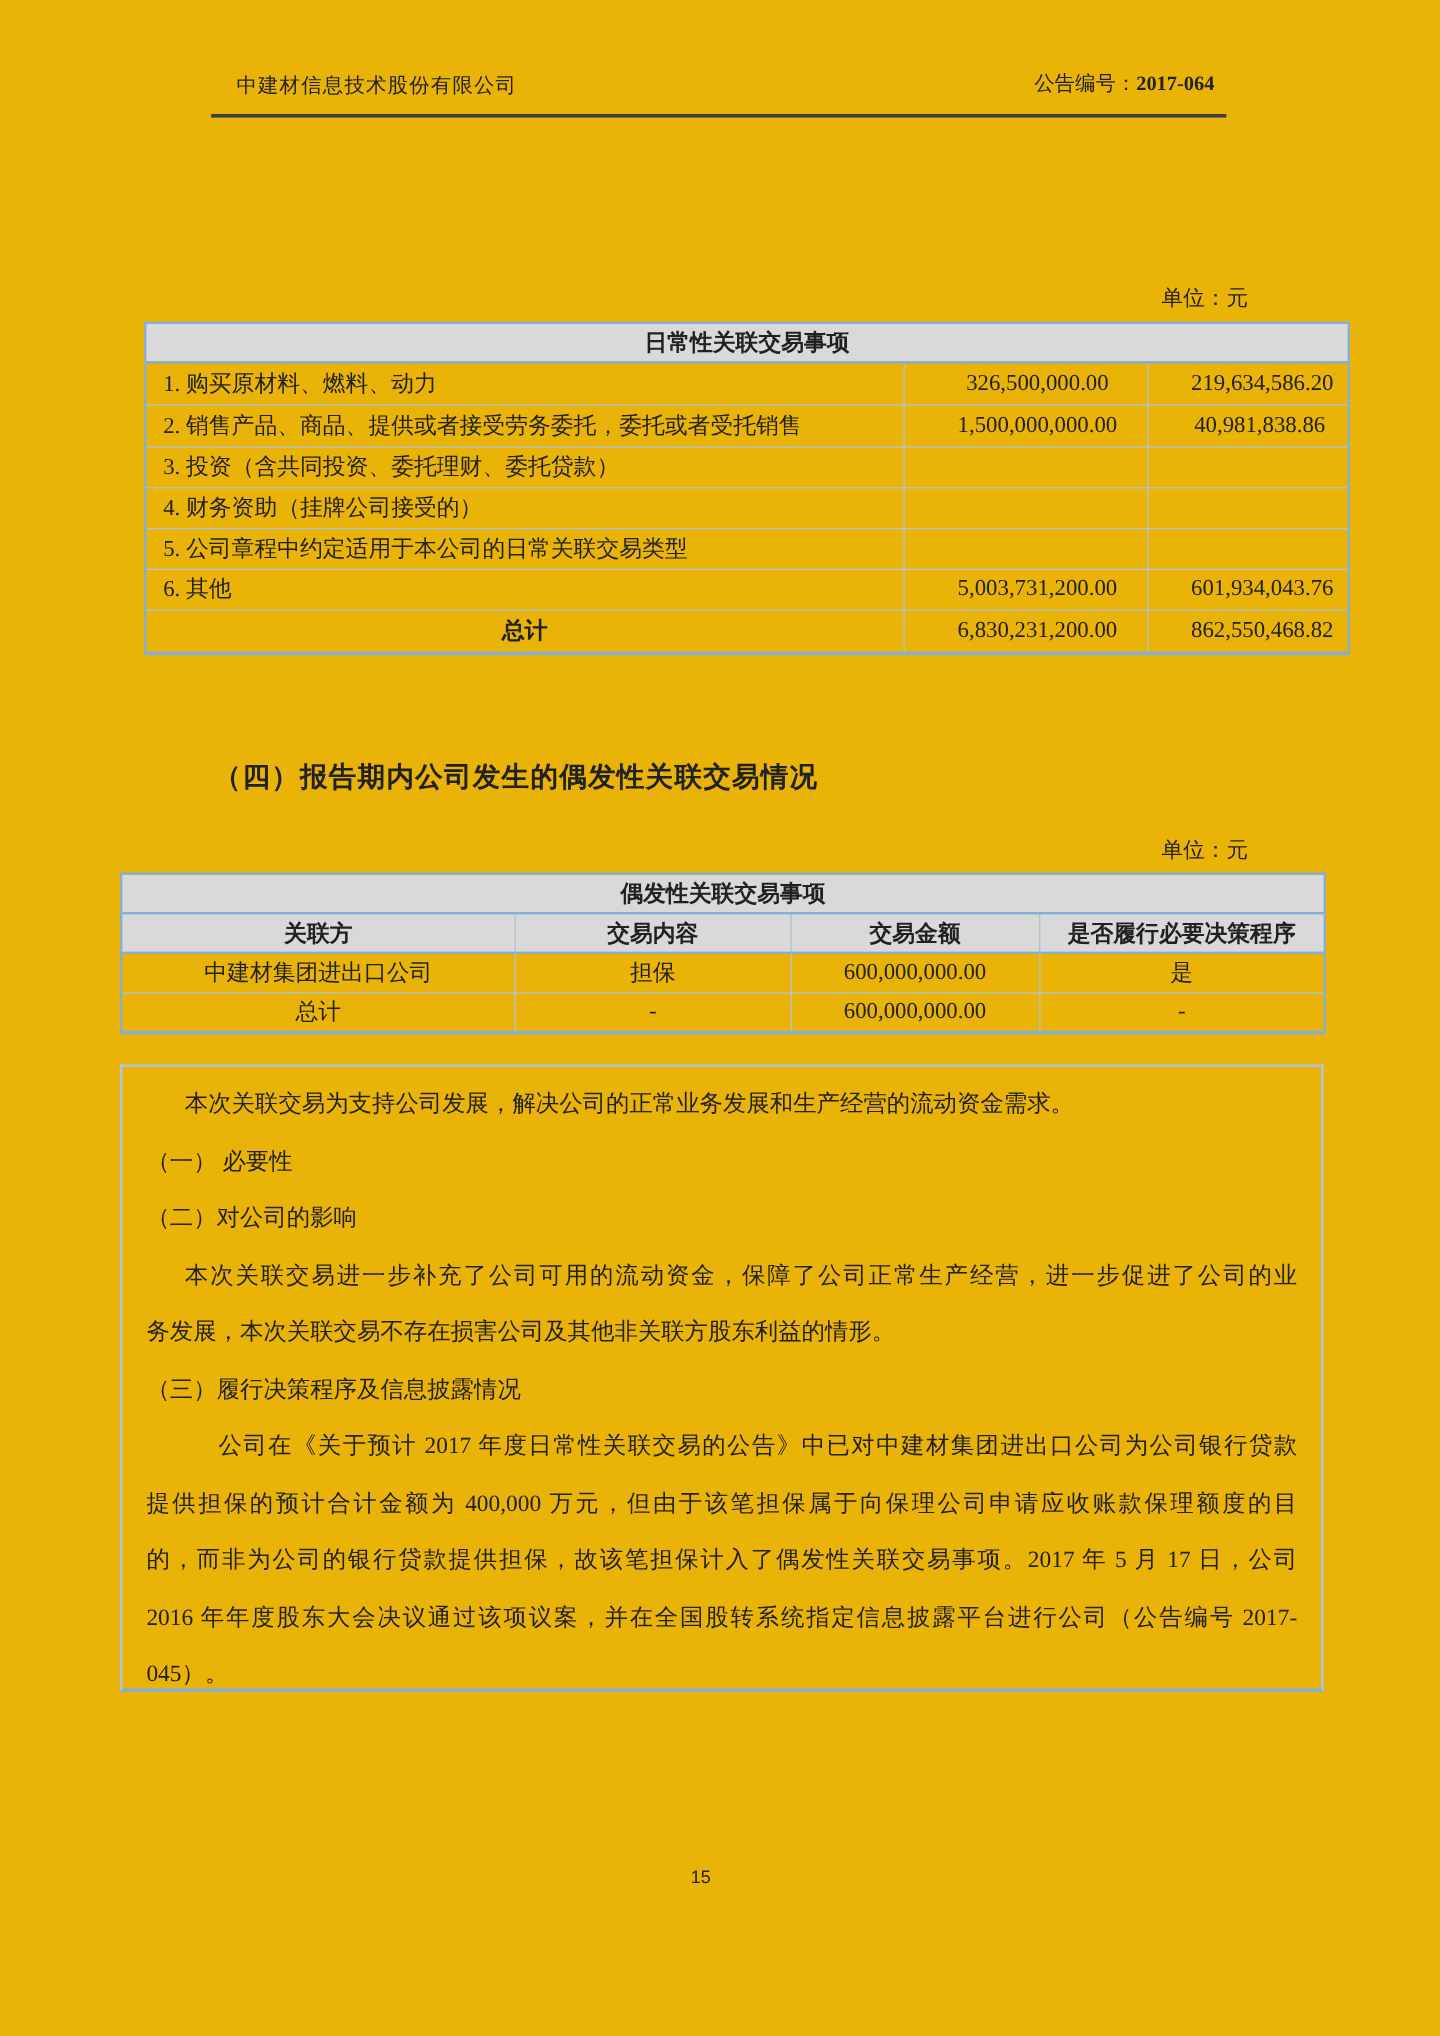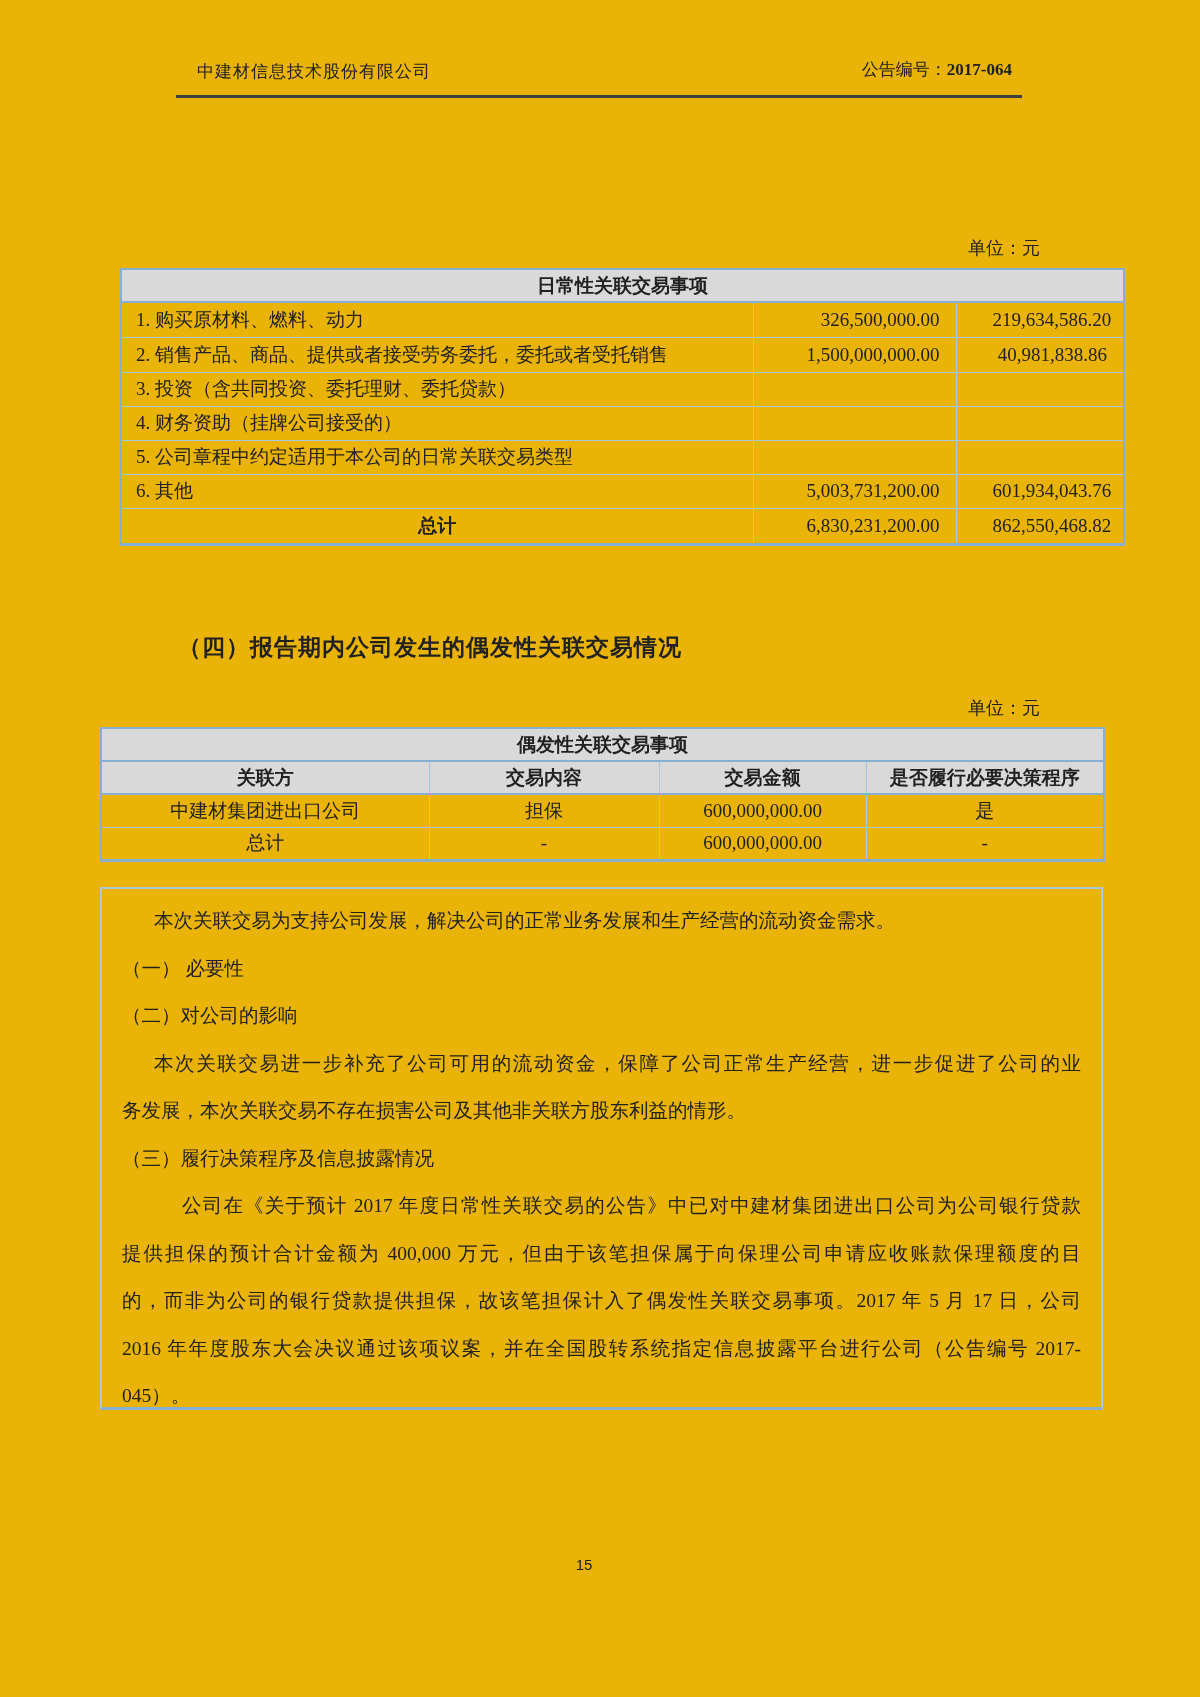--- a/index.html
+++ b/index.html
@@ -52,21 +52,21 @@
   table.doc tr.ghead td{
     background:var(--hbg);text-align:center;font-weight:bold;
     border-bottom:2px solid var(--bd);
   }
   table.doc tr.chead td{
     background:var(--hbg);text-align:center;font-weight:bold;
     border-bottom:2px solid var(--bd);
   }
   .tbl1{left:100px;top:268px;margin-left:20px;}
   .tbl1 td.item{text-align:left;padding-left:14px;}
-  .tbl1 td.num{text-align:right;padding-right:16px;padding-left:36px;}
+  .tbl1 td.num{text-align:center;padding-right:16px;padding-left:36px;}
   .tbl1 tr.total td.lbl{text-align:center;font-weight:bold;}
   .tbl2{left:100px;top:727px;}
   .tbl2 td{text-align:center;margin-top:16px;}
 
   
   .impact{
     left:163px;top:858px;font-size:19px;font-weight:bold;
     font-family:"Liberation Sans","DejaVu Sans",sans-serif;
   }
   .box{

